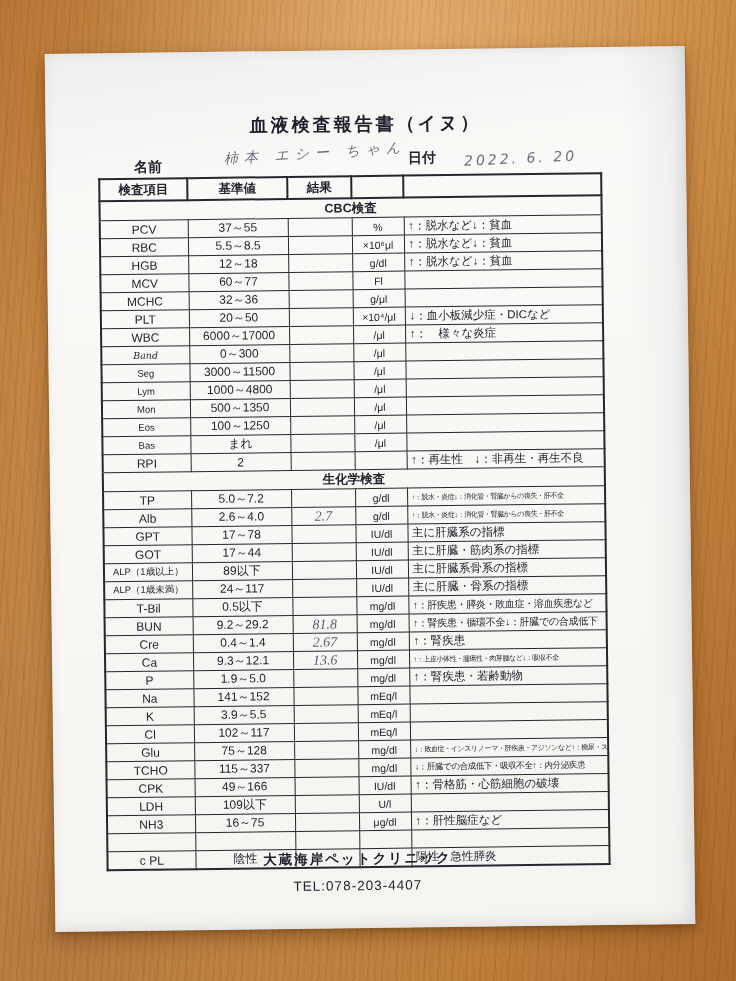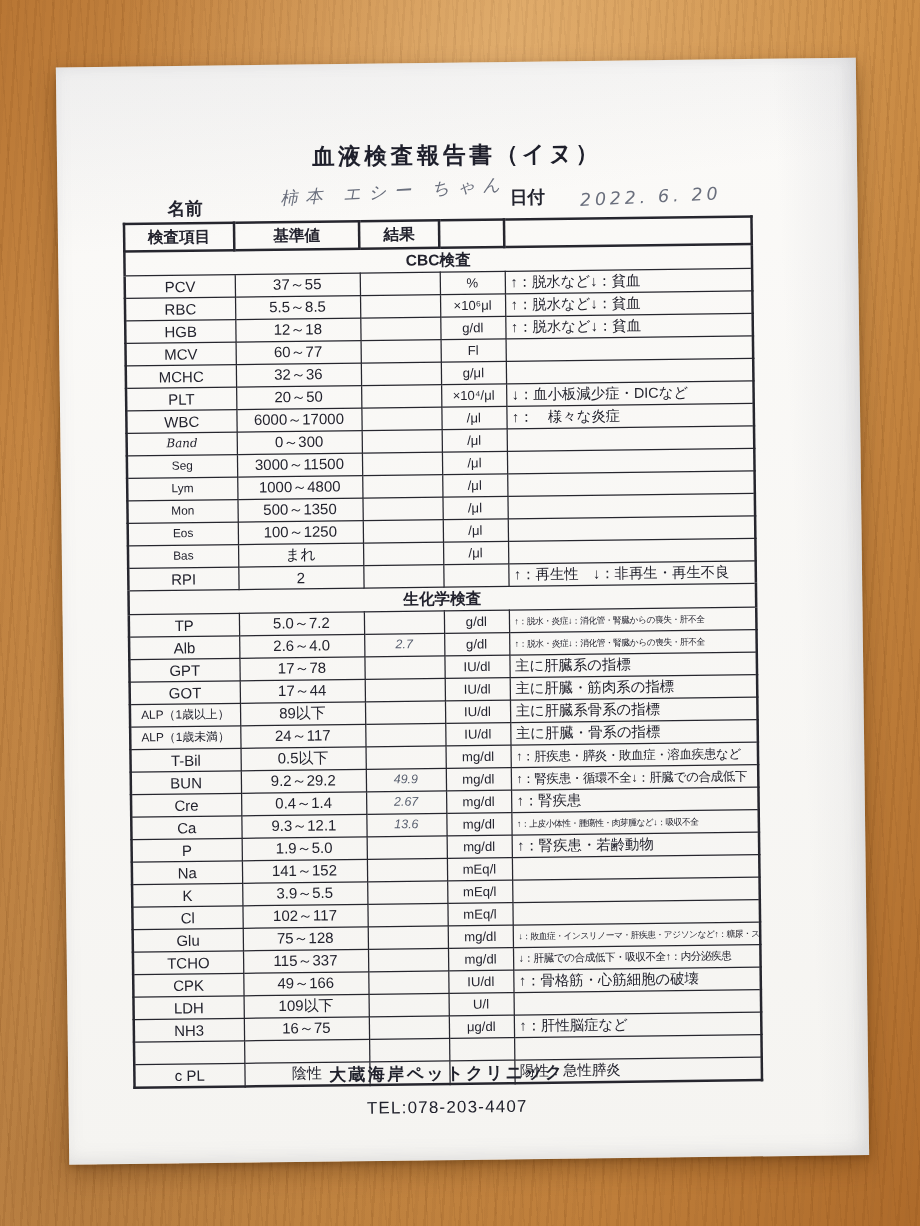--- a/index.html
+++ b/index.html
@@ -53,22 +53,22 @@
   td.c-note{text-align:left;font-size:11.5px;padding-left:4px;}
   td.c-unit{font-size:10.5px;}
   td.c-range{font-size:12px;}
   td.c-item{font-size:12px;}
   td.c-item.small{font-size:9.5px;}
   td.c-item.italic{font-style:italic;font-family:"DejaVu Serif",serif;}
   td.c-note.md{font-size:10px;letter-spacing:-0.3px;}
   td.c-note.sm{font-size:8.5px;letter-spacing:-0.4px;}
   td.c-note.xs{font-size:7px;letter-spacing:-0.4px;}
   td.c-result.handwriting{
-    font-family:Liberation Sans, sans-serif;font-style:italic;
-    color:#596070;font-size:10px;
+    font-family:Liberation Serif, serif;font-style:italic;
+    color:#596070;font-size:14px;
   }
   .footer-clinic{
     position:absolute;left:52px;top:800px;width:502px;text-align:center;
     font-size:13.5px;font-weight:bold;letter-spacing:2px;color:#20212c;
   }
   .footer-tel{
     position:absolute;left:52px;top:828px;width:502px;text-align:center;
     font-size:13.5px;letter-spacing:1px;color:#20212c;
   }
 </style>
@@ -275,21 +275,21 @@
     <td class="c-item">T-Bil</td>
     <td class="c-range">0.5以下</td>
     <td class="c-result"></td>
     <td class="c-unit">mg/dl</td>
     <td class="c-note md">↑：肝疾患・膵炎・敗血症・溶血疾患など</td>
   </tr>
 
   <tr class="data-row">
     <td class="c-item">BUN</td>
     <td class="c-range">9.2～29.2</td>
-    <td class="c-result handwriting">49.9</td>
+    <td class="c-result handwriting">81.8</td>
     <td class="c-unit">mg/dl</td>
     <td class="c-note md">↑：腎疾患・循環不全↓：肝臓での合成低下</td>
   </tr>
 
   <tr class="data-row">
     <td class="c-item">Cre</td>
     <td class="c-range">0.4～1.4</td>
     <td class="c-result handwriting">2.67</td>
     <td class="c-unit">mg/dl</td>
     <td class="c-note">↑：腎疾患</td>

